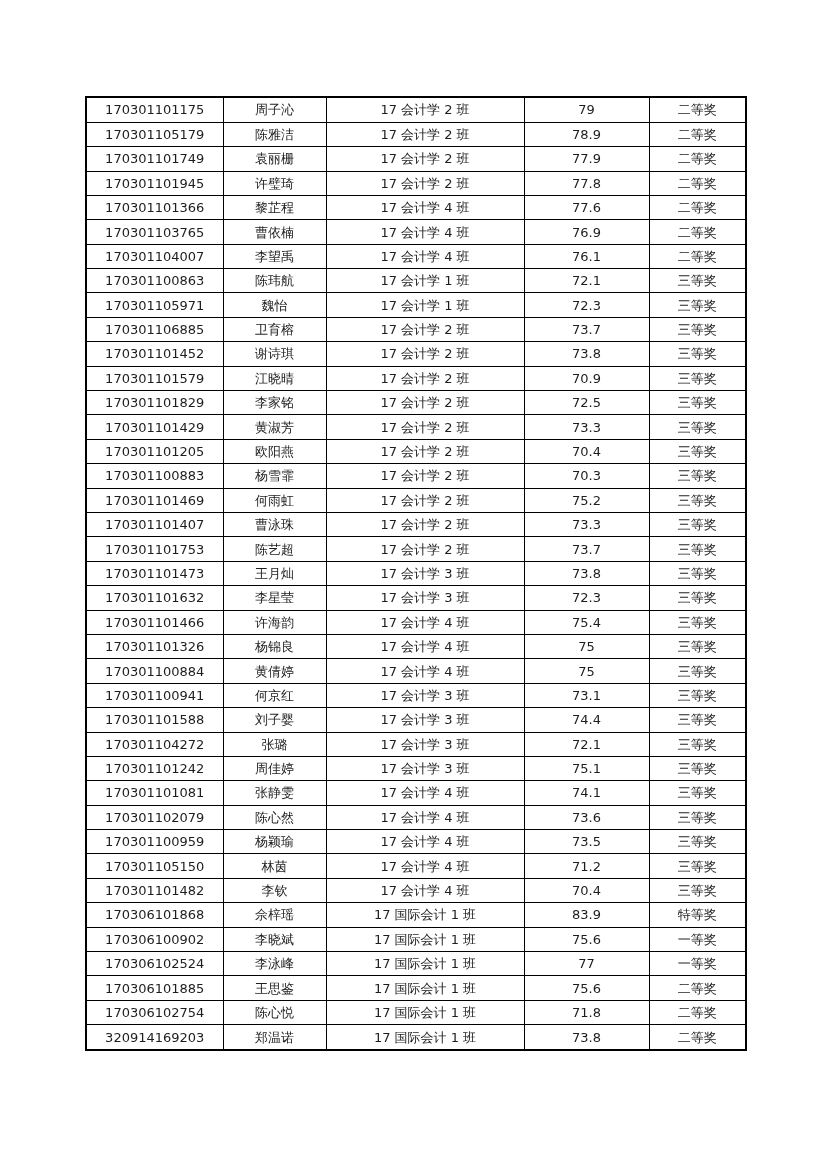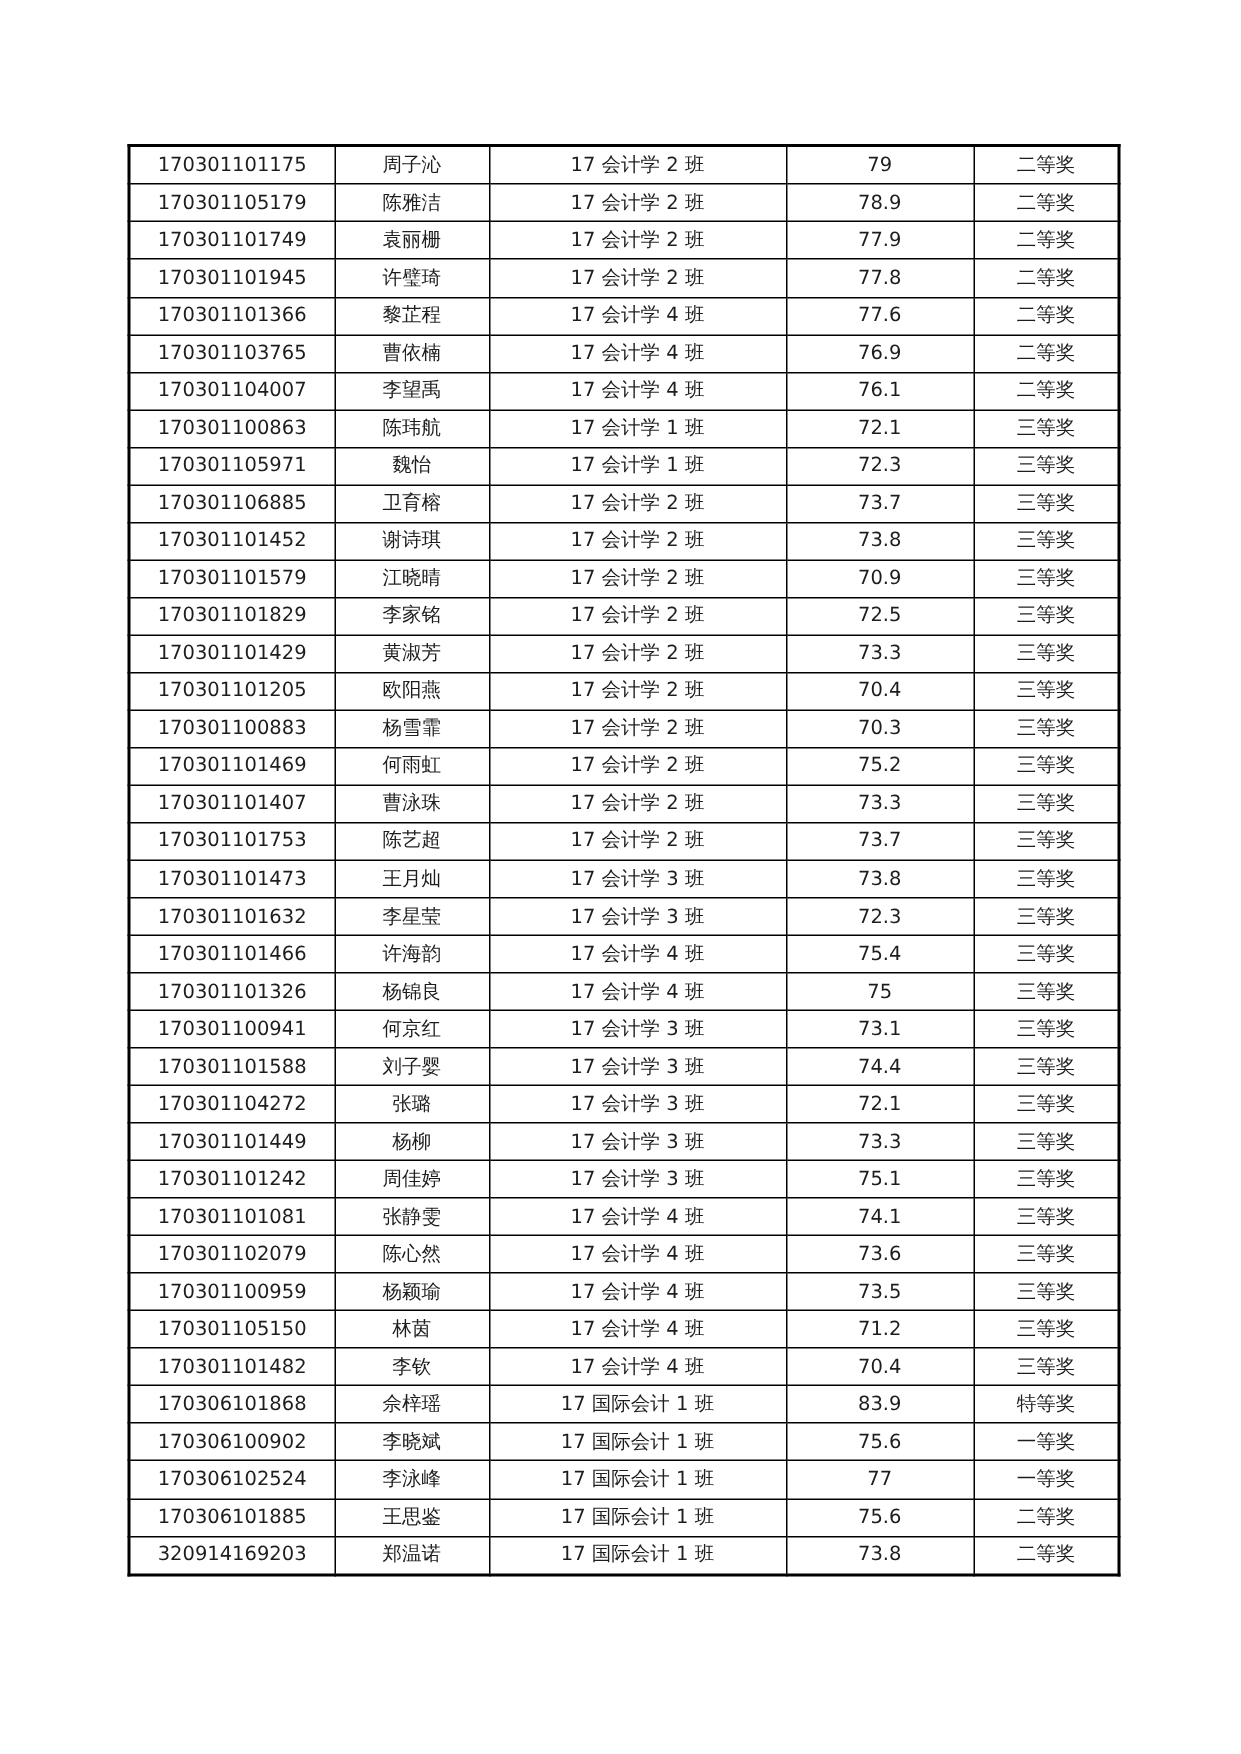--- a/index.html
+++ b/index.html
@@ -217,45 +217,45 @@
           <td>三等奖</td>
         </tr>
         <tr>
           <td>170301101326</td>
           <td>杨锦良</td>
           <td>17 会计学 4 班</td>
           <td>75</td>
           <td>三等奖</td>
         </tr>
         <tr>
+          <td>170301100884</td>
+          <td>黄倩婷</td>
+          <td>17 会计学 4 班</td>
+          <td>75</td>
+          <td>三等奖</td>
+        </tr>
+        <tr>
           <td>170301100941</td>
           <td>何京红</td>
           <td>17 会计学 3 班</td>
           <td>73.1</td>
           <td>三等奖</td>
         </tr>
         <tr>
           <td>170301101588</td>
           <td>刘子婴</td>
           <td>17 会计学 3 班</td>
           <td>74.4</td>
           <td>三等奖</td>
         </tr>
         <tr>
           <td>170301104272</td>
           <td>张璐</td>
           <td>17 会计学 3 班</td>
           <td>72.1</td>
-          <td>三等奖</td>
-        </tr>
-        <tr>
-          <td>170301101449</td>
-          <td>杨柳</td>
-          <td>17 会计学 3 班</td>
-          <td>73.3</td>
           <td>三等奖</td>
         </tr>
         <tr>
           <td>170301101242</td>
           <td>周佳婷</td>
           <td>17 会计学 3 班</td>
           <td>75.1</td>
           <td>三等奖</td>
         </tr>
         <tr>
@@ -312,20 +312,27 @@
           <td>李泳峰</td>
           <td>17 国际会计 1 班</td>
           <td>77</td>
           <td>一等奖</td>
         </tr>
         <tr>
           <td>170306101885</td>
           <td>王思鉴</td>
           <td>17 国际会计 1 班</td>
           <td>75.6</td>
+          <td>二等奖</td>
+        </tr>
+        <tr>
+          <td>170306102754</td>
+          <td>陈心悦</td>
+          <td>17 国际会计 1 班</td>
+          <td>71.8</td>
           <td>二等奖</td>
         </tr>
         <tr>
           <td>320914169203</td>
           <td>郑温诺</td>
           <td>17 国际会计 1 班</td>
           <td>73.8</td>
           <td>二等奖</td>
         </tr>
       </tbody>

